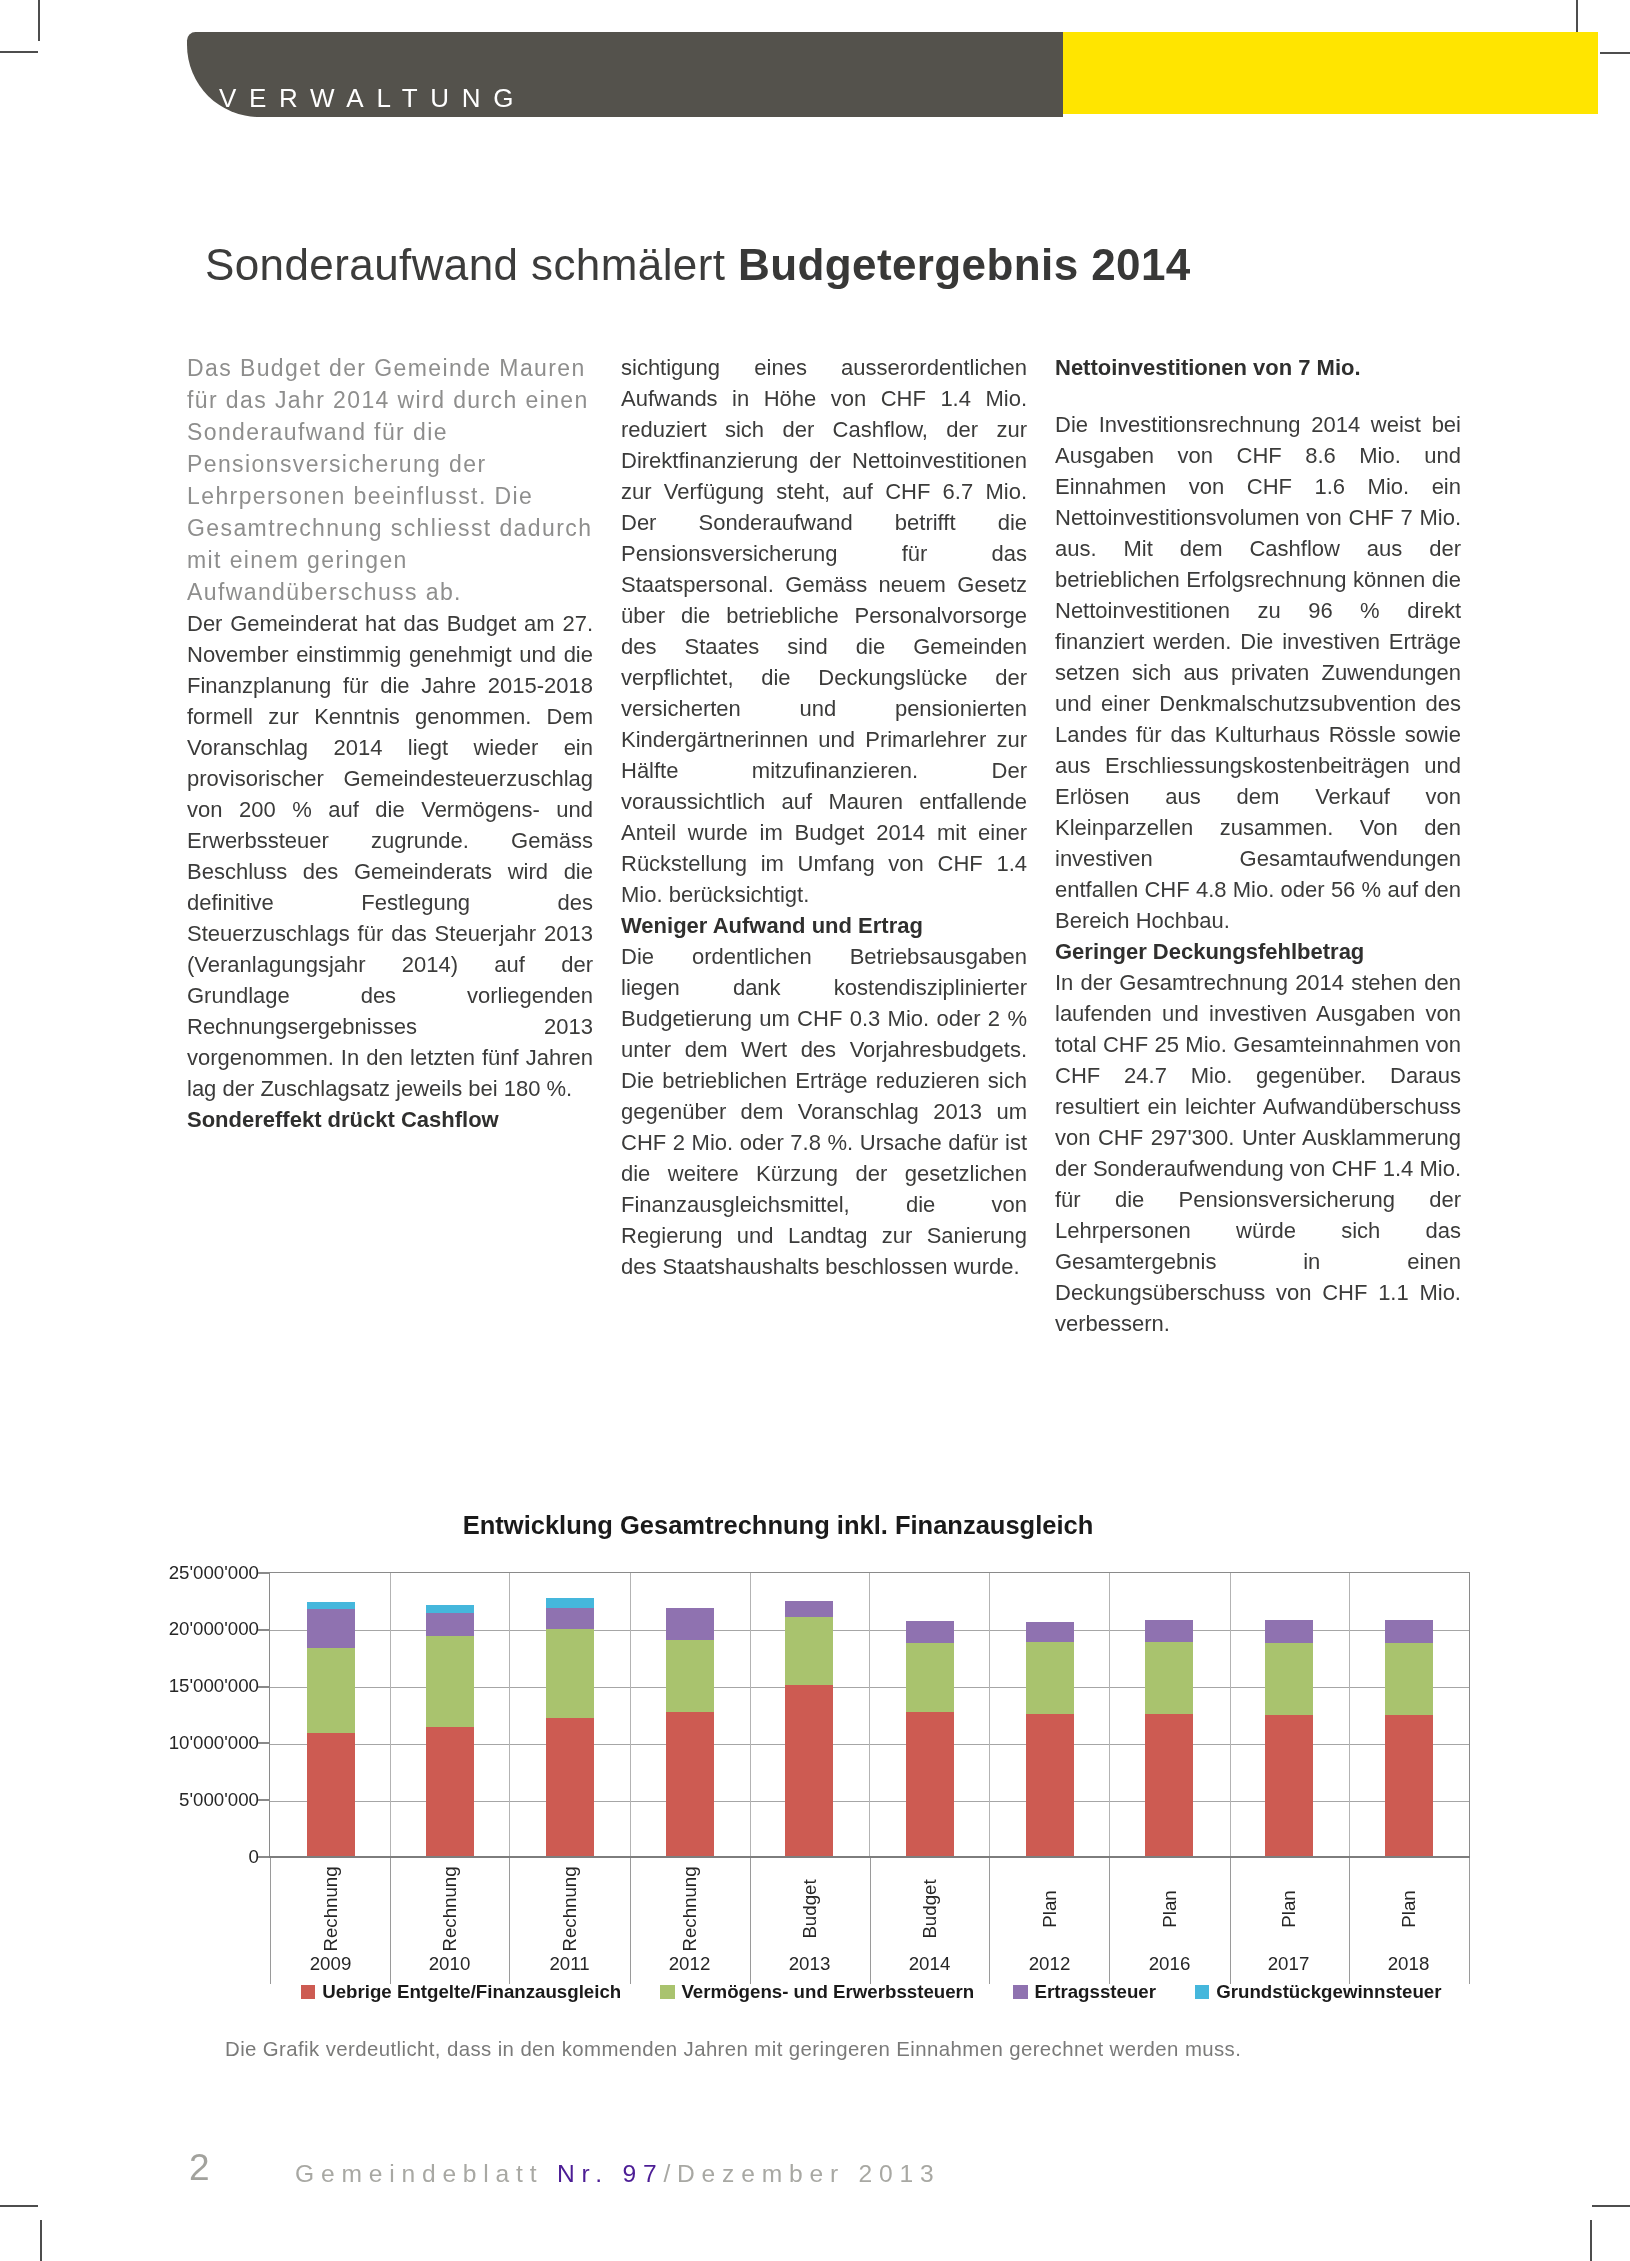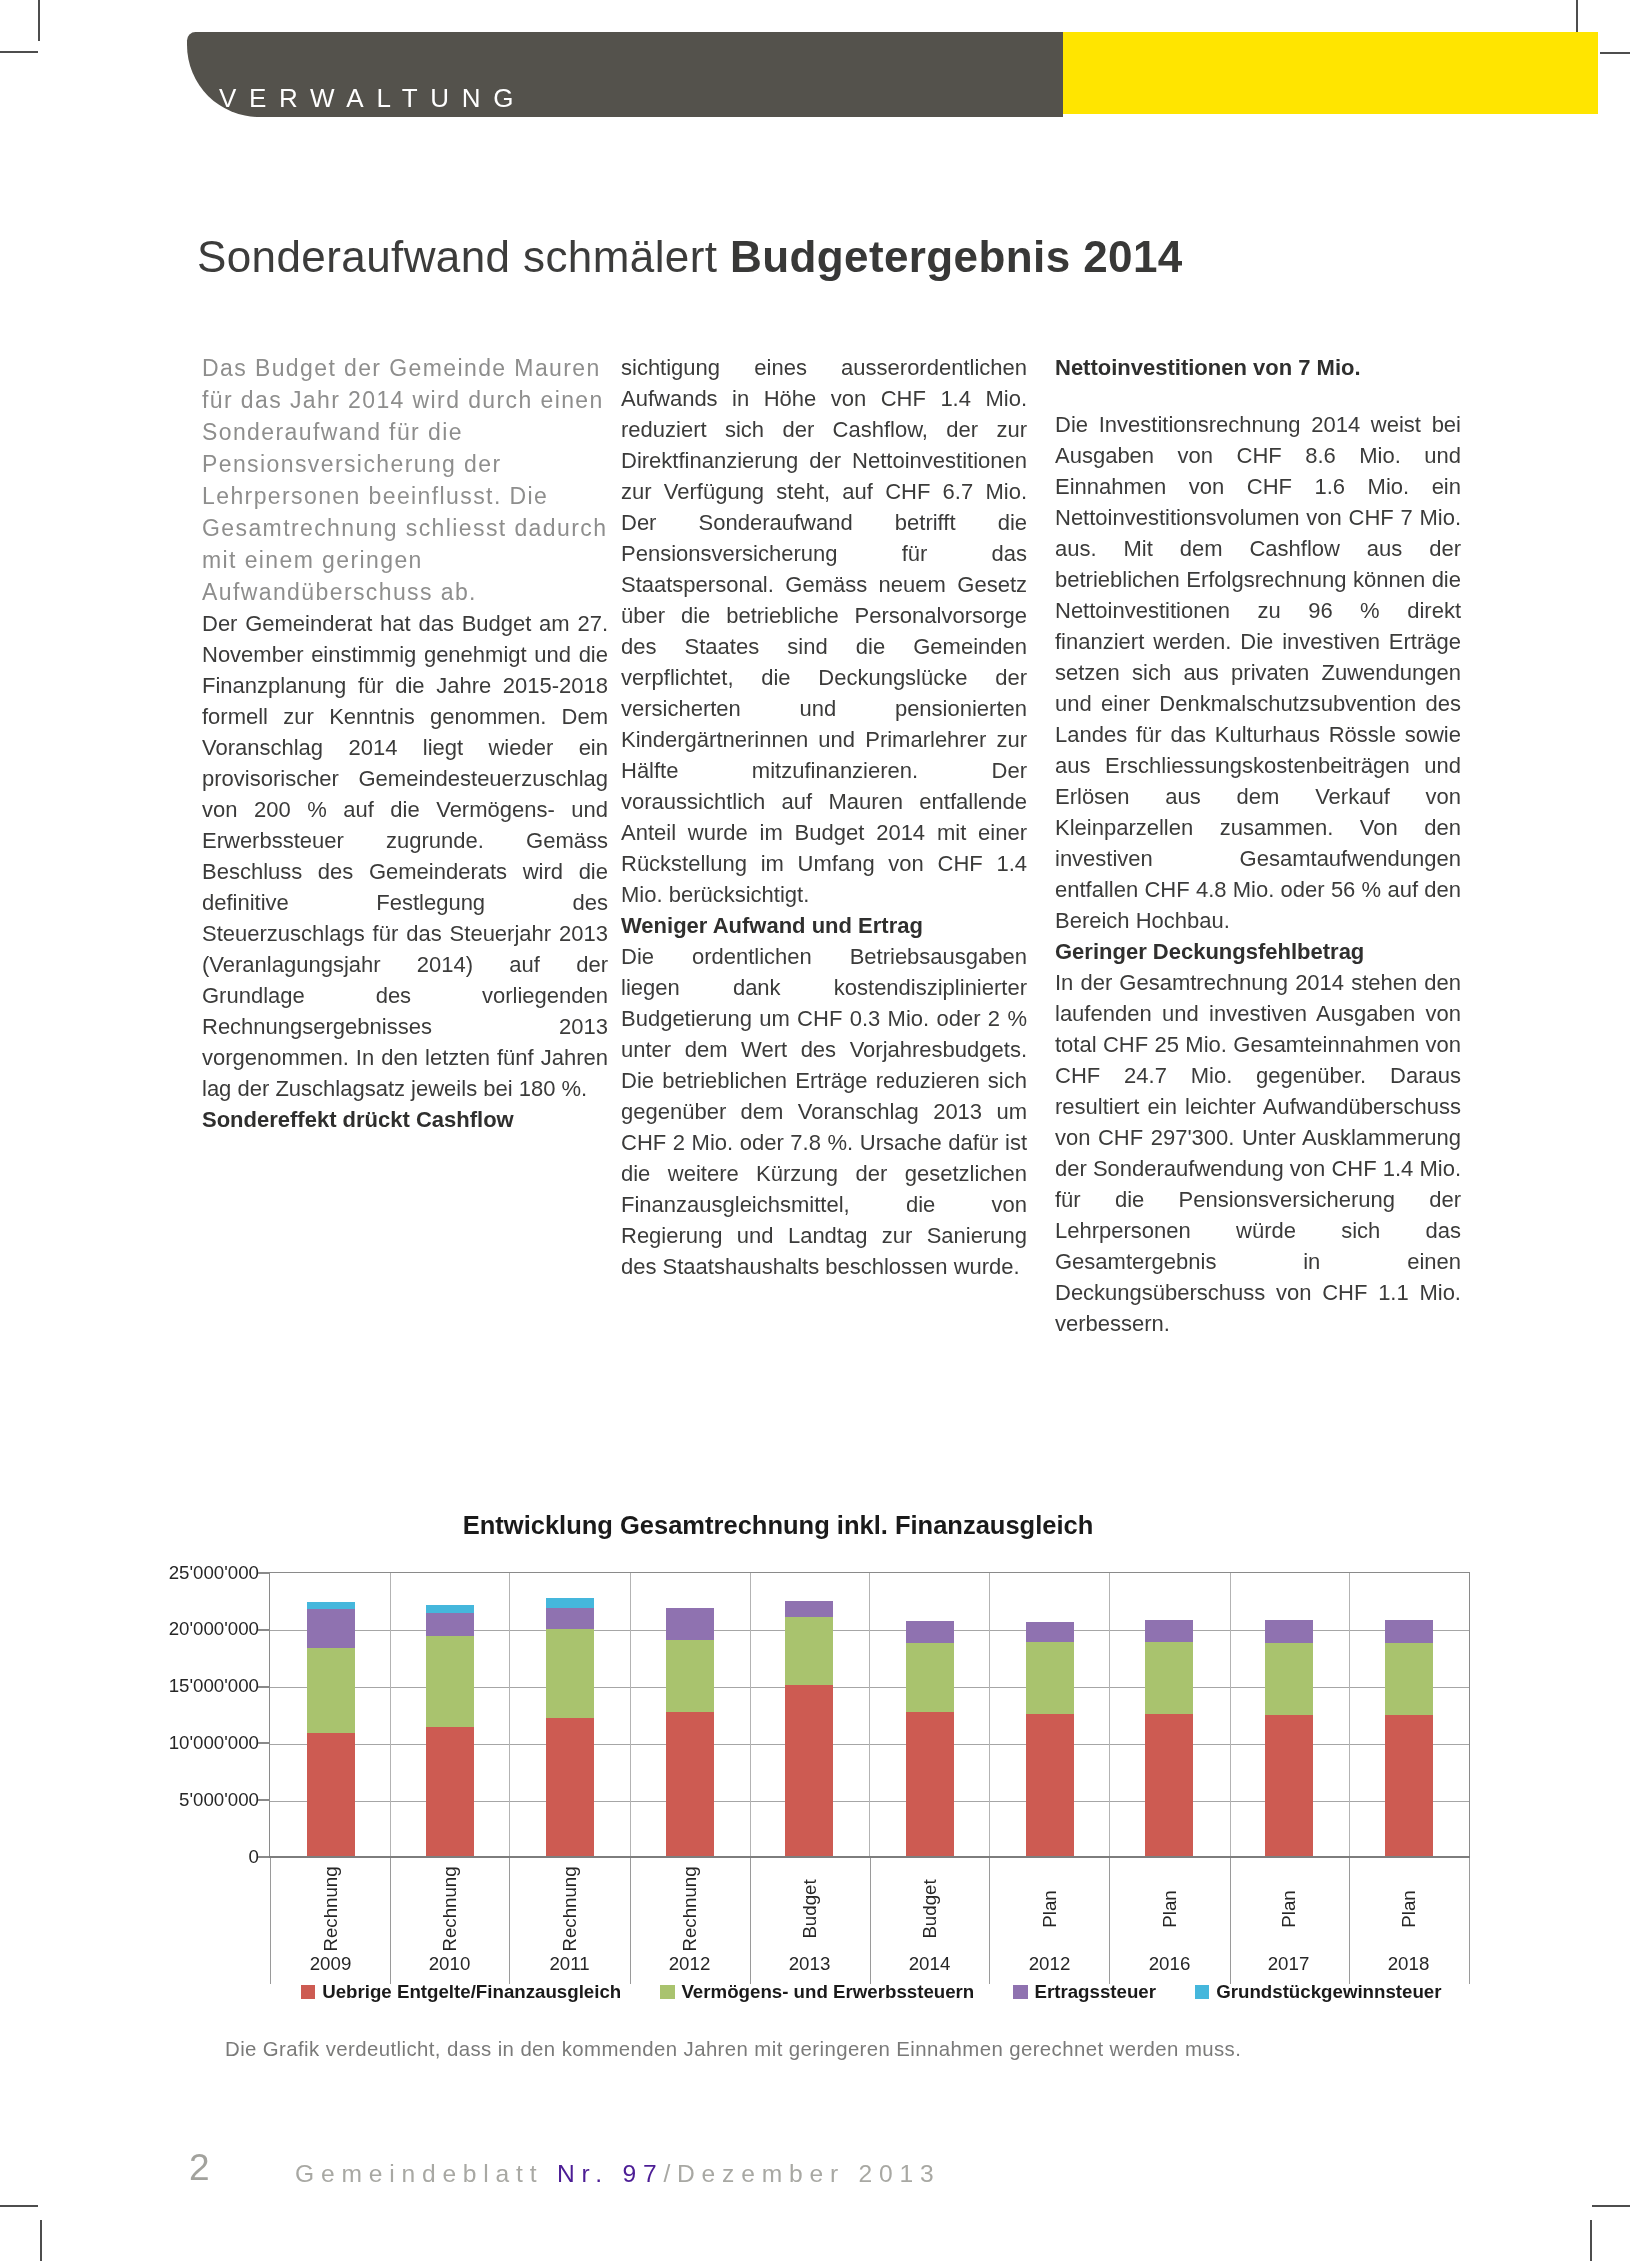--- a/index.html
+++ b/index.html
@@ -17,21 +17,21 @@
   .accent{position:absolute;left:1063px;top:32px;width:535px;height:82px;background:#FFE500;}
 
   
   .title{position:absolute;left:189px;top:224px;font-size:44px;color:#3C3C3B;
          letter-spacing:0.4px;white-space:nowrap;}
   .title .bold{font-weight:bold;color:#383837;}
 
   
   .col{position:absolute;top:352px;width:406px;font-size:22px;line-height:31px;
        color:#3B3B3A;text-align:justify;}
-  .col1{left:202px;}
+  .col1{left:187px;}
   .col2{left:621px;}
   .col3{left:1055px;}
   .lead{font-size:23px;line-height:32px;letter-spacing:1.4px;color:#8E8E8D;
         text-align:left;margin:0 0 31px 0;}
   .col p{margin:0;}
   .subheading{font-weight:bold;color:#2F2F2E;margin:31px 0 28px 0;text-align:left;}
   .subheading.first{margin-top:0;margin-bottom:25.5px;}
 
   
   .chart-title{position:absolute;left:778px;top:1511px;transform:translateX(-50%);
@@ -74,21 +74,21 @@
   <div class="crop" style="left:1600px;top:52px;width:31px;height:1.7px;"></div>
   <div class="crop" style="left:0;top:2205px;width:38px;height:1.7px;"></div>
   <div class="crop" style="left:40px;top:2220px;width:1.7px;height:41px;"></div>
   <div class="crop" style="left:1592px;top:2205px;width:38px;height:1.7px;"></div>
   <div class="crop" style="left:1590px;top:2220px;width:1.7px;height:41px;"></div>
 
   <div class="banner" style="background: rgb(84, 82, 76);"></div>
   <div class="banner-label">VERWALTUNG</div>
   <div class="accent" style="background: rgb(255, 229, 0);"></div>
 
-  <h1 class="title" style="margin:8px;font-weight:normal;"><span>Sonderaufwand schmälert </span><span class="bold">Budgetergebnis 2014</span></h1>
+  <h1 class="title" style="margin:16px;font-weight:normal;"><span>Sonderaufwand schmälert </span><span class="bold">Budgetergebnis 2014</span></h1>
 
   <div class="col col1">
     <p class="lead">Das Budget der Gemeinde Mauren für das Jahr 2014 wird durch einen Sonderaufwand für die Pensionsversicherung der Lehrpersonen beeinflusst. Die Gesamtrechnung schliesst dadurch mit einem geringen Aufwandüberschuss ab.</p>
     <p>Der Gemeinderat hat das Budget am 27. November einstimmig genehmigt und die Finanzplanung für die Jahre 2015-2018 formell zur Kenntnis genommen. Dem Voranschlag 2014 liegt wieder ein provisorischer Gemeindesteuerzuschlag von 200&nbsp;% auf die Vermögens- und Erwerbssteuer zugrunde. Gemäss Beschluss des Gemeinderats wird die definitive Festlegung des Steuerzuschlags für das Steuerjahr 2013 (Veranlagungsjahr 2014) auf der Grundlage des vorliegenden Rechnungsergebnisses 2013 vorgenommen. In den letzten fünf Jahren lag der Zuschlagsatz jeweils bei 180&nbsp;%.</p>
     <p class="subheading">Sondereffekt drückt Cashflow</p>
   </div>
 
   <div class="col col2">
     <p>sichtigung eines ausserordentlichen Aufwands in Höhe von CHF 1.4 Mio. reduziert sich der Cashflow, der zur Direktfinanzierung der Nettoinvestitionen zur Verfügung steht, auf CHF 6.7 Mio. Der Sonderaufwand betrifft die Pensionsversicherung für das Staatspersonal. Gemäss neuem Gesetz über die betriebliche Personalvorsorge des Staates sind die Gemeinden verpflichtet, die Deckungslücke der versicherten und pensionierten Kindergärtnerinnen und Primarlehrer zur Hälfte mitzufinanzieren. Der voraussichtlich auf Mauren entfallende Anteil wurde im Budget 2014 mit einer Rückstellung im Umfang von CHF 1.4 Mio. berücksichtigt.</p>
     <p class="subheading">Weniger Aufwand und Ertrag</p>

